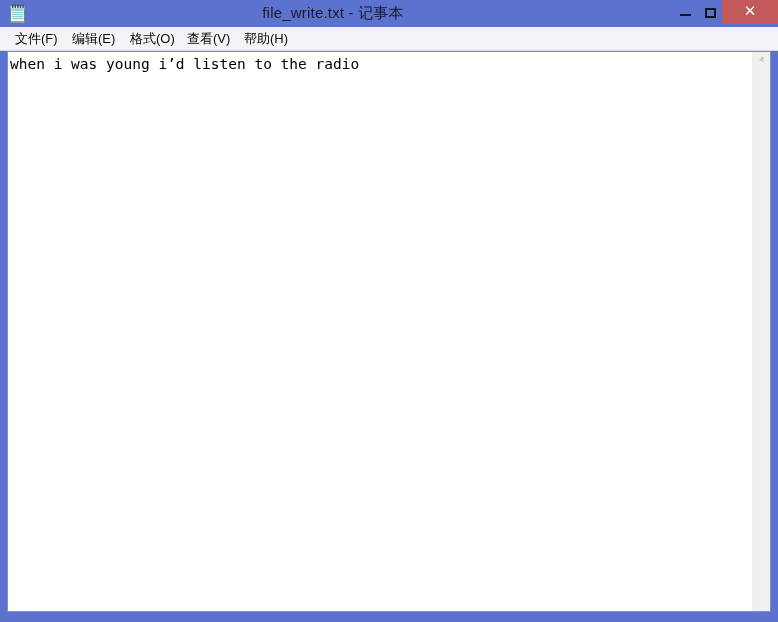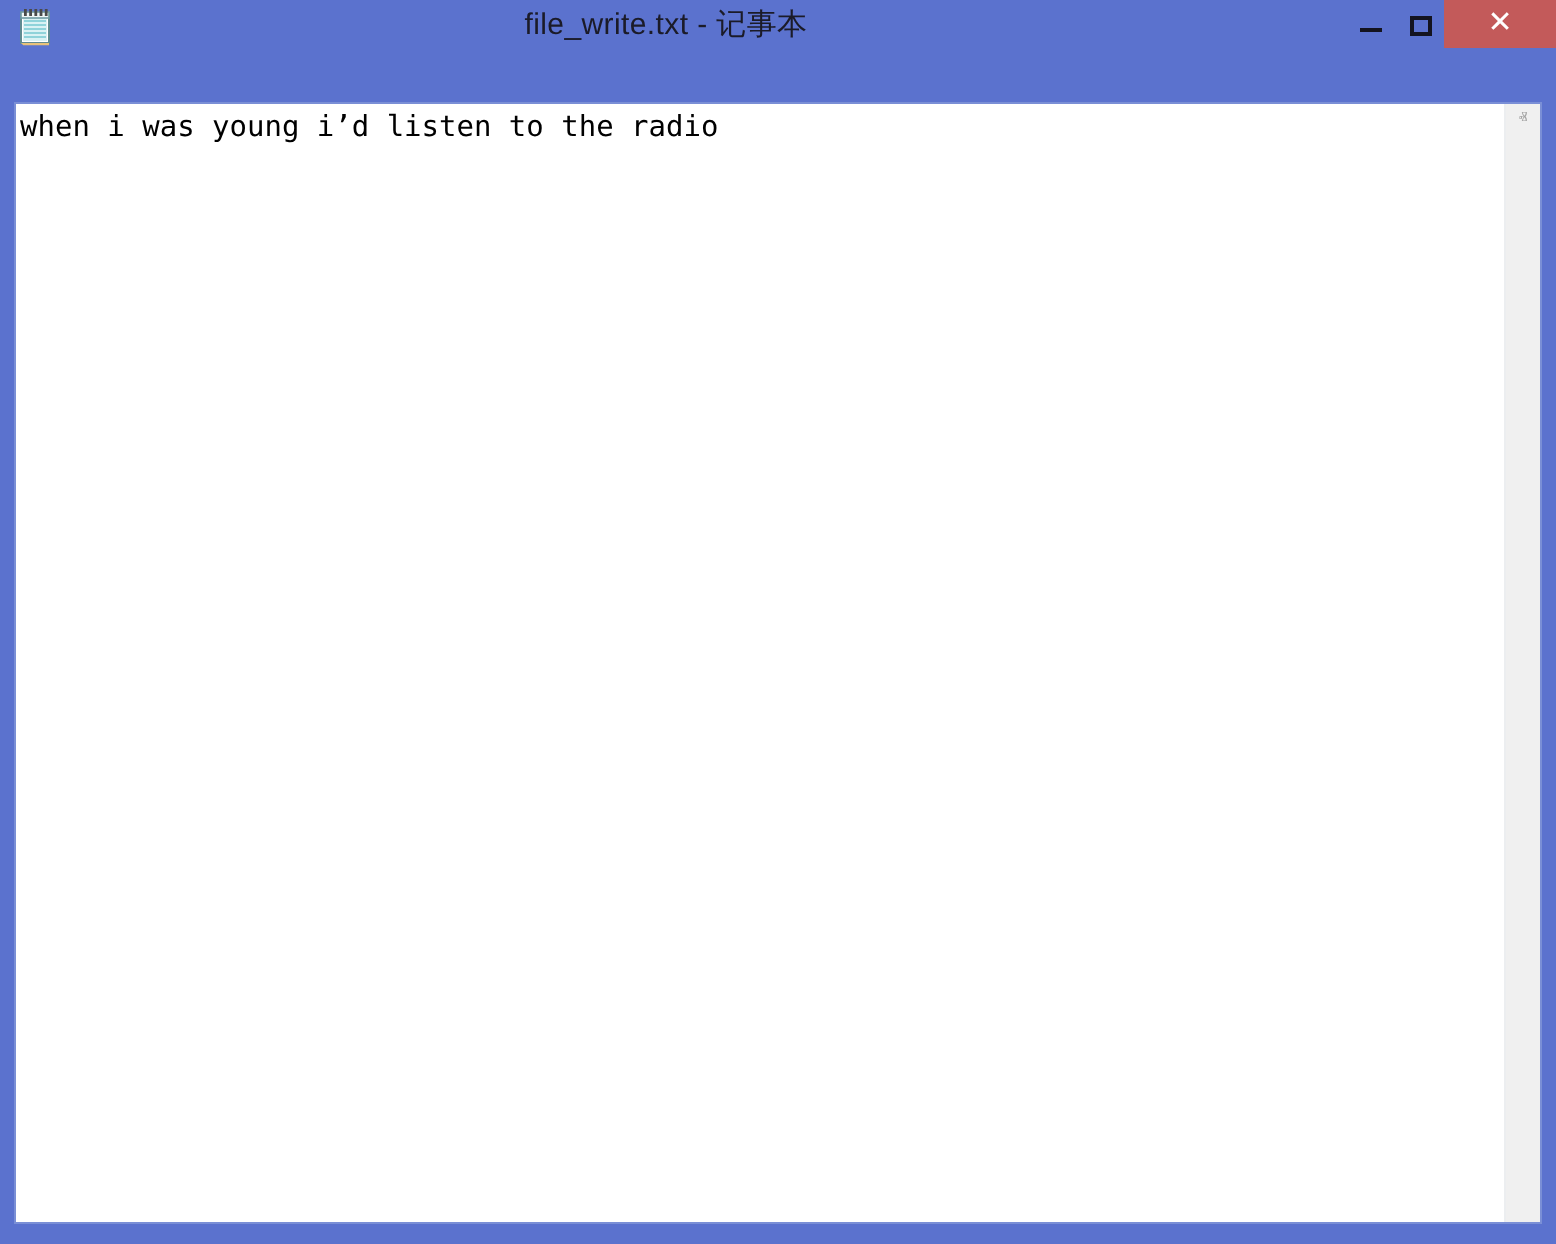--- a/index.html
+++ b/index.html
@@ -219,20 +219,27 @@
 
     <div class="winbtn btn-max">
       <span class="glyph-max"></span>
     </div>
 
     <div class="winbtn btn-close">
       <span class="glyph-close">✕</span>
     </div>
   </div>
 
+  <div class="menubar">
+    <div class="menu-item" style="left:9px">文件(F)</div>
+    <div class="menu-item" style="left:66px">编辑(E)</div>
+    <div class="menu-item" style="left:124px">格式(O)</div>
+    <div class="menu-item" style="left:181px">查看(V)</div>
+    <div class="menu-item" style="left:238px">帮助(H)</div>
+  </div>
 
   <div class="client">
 
     <div class="textarea">
       <div class="doc-line">when i was young i’d listen to the radio</div>
     </div>
 
     <div class="scrollbar">
       <div class="sb-track"></div>
       <div class="sb-btn sb-up">

